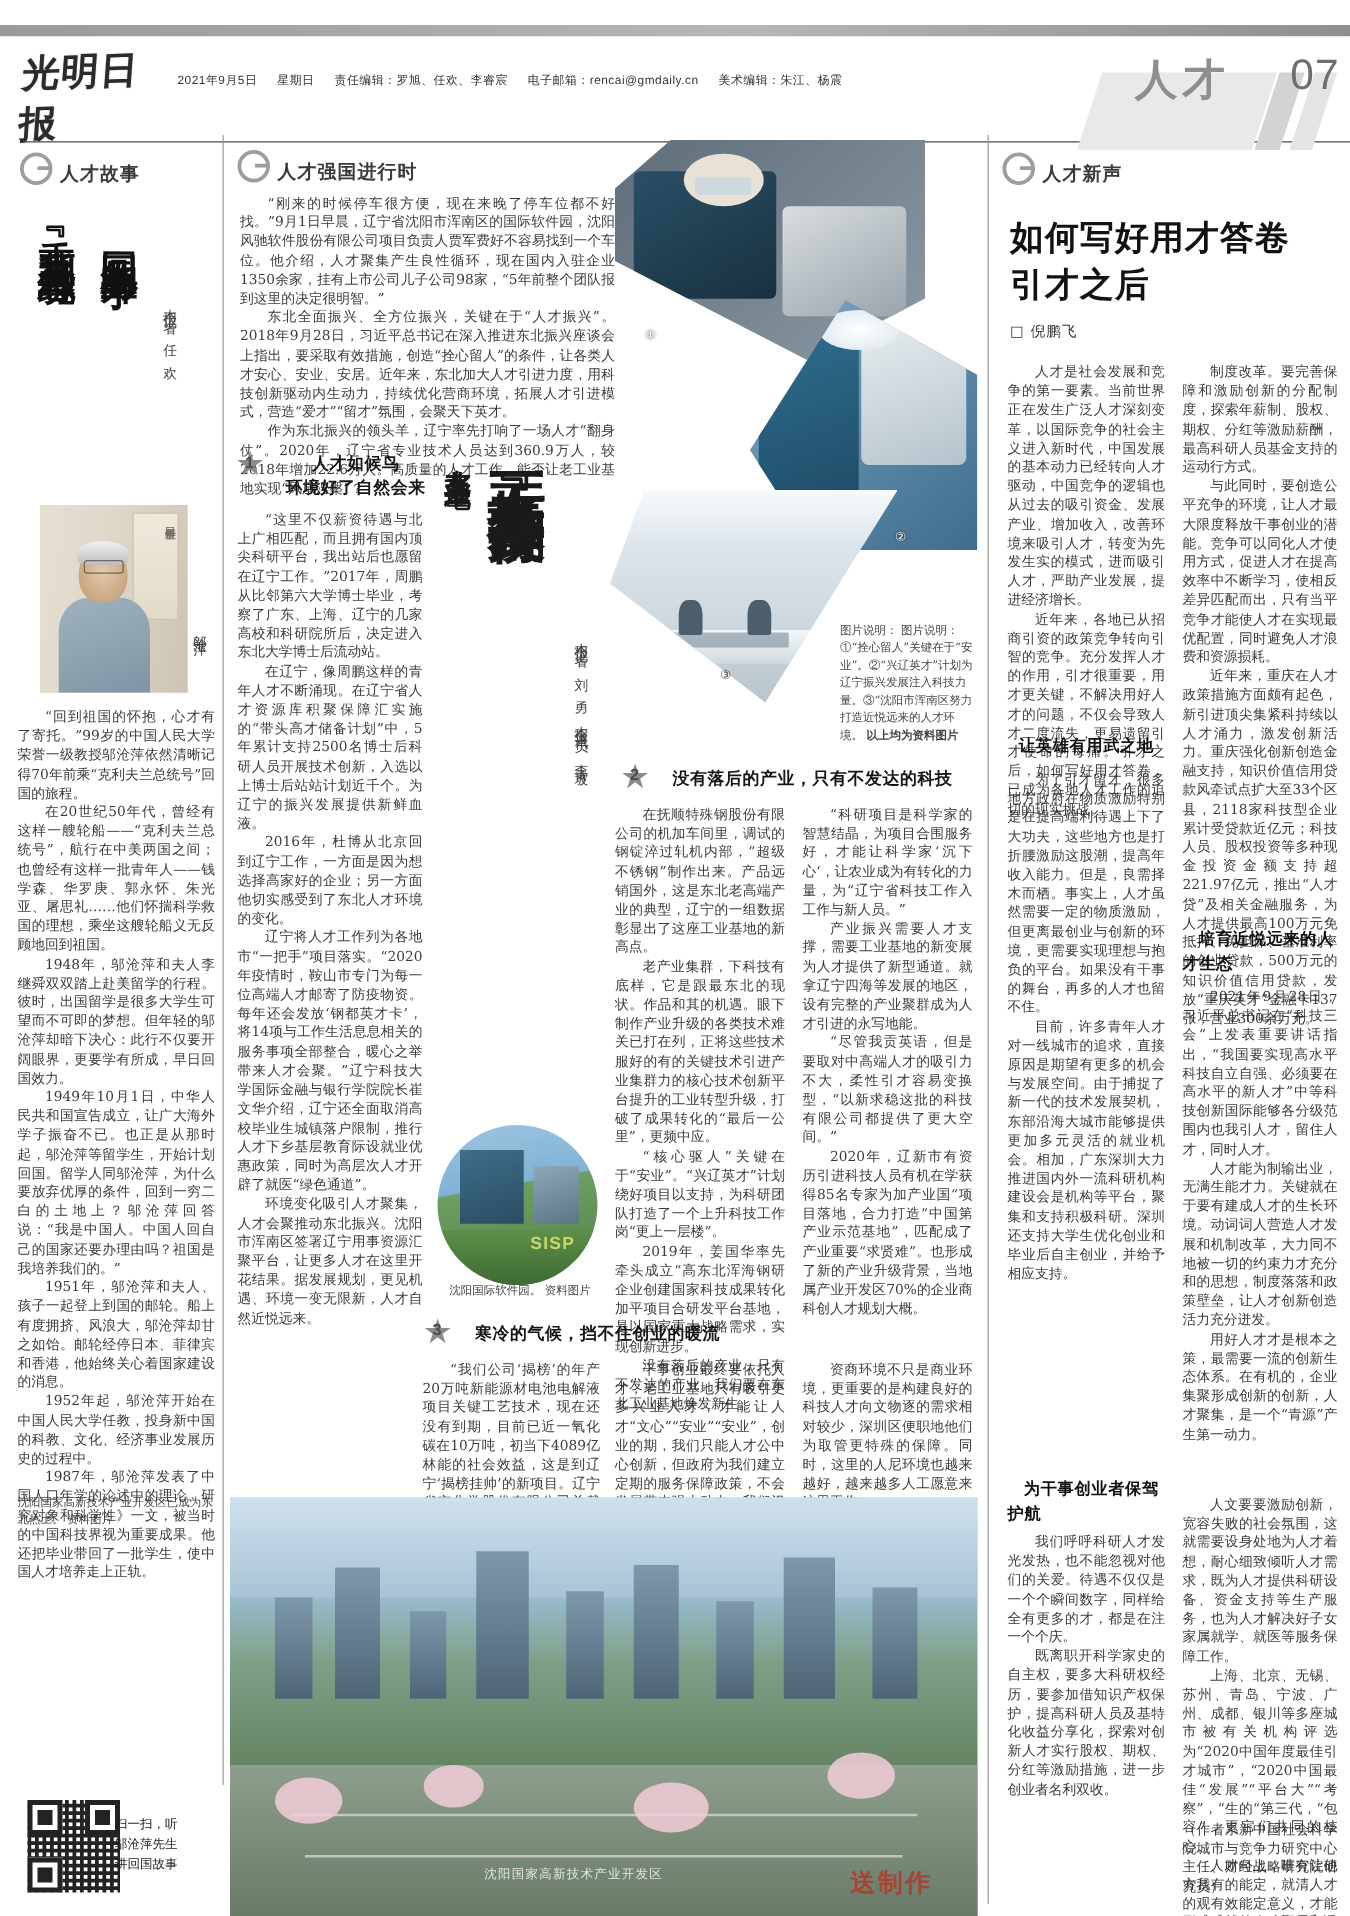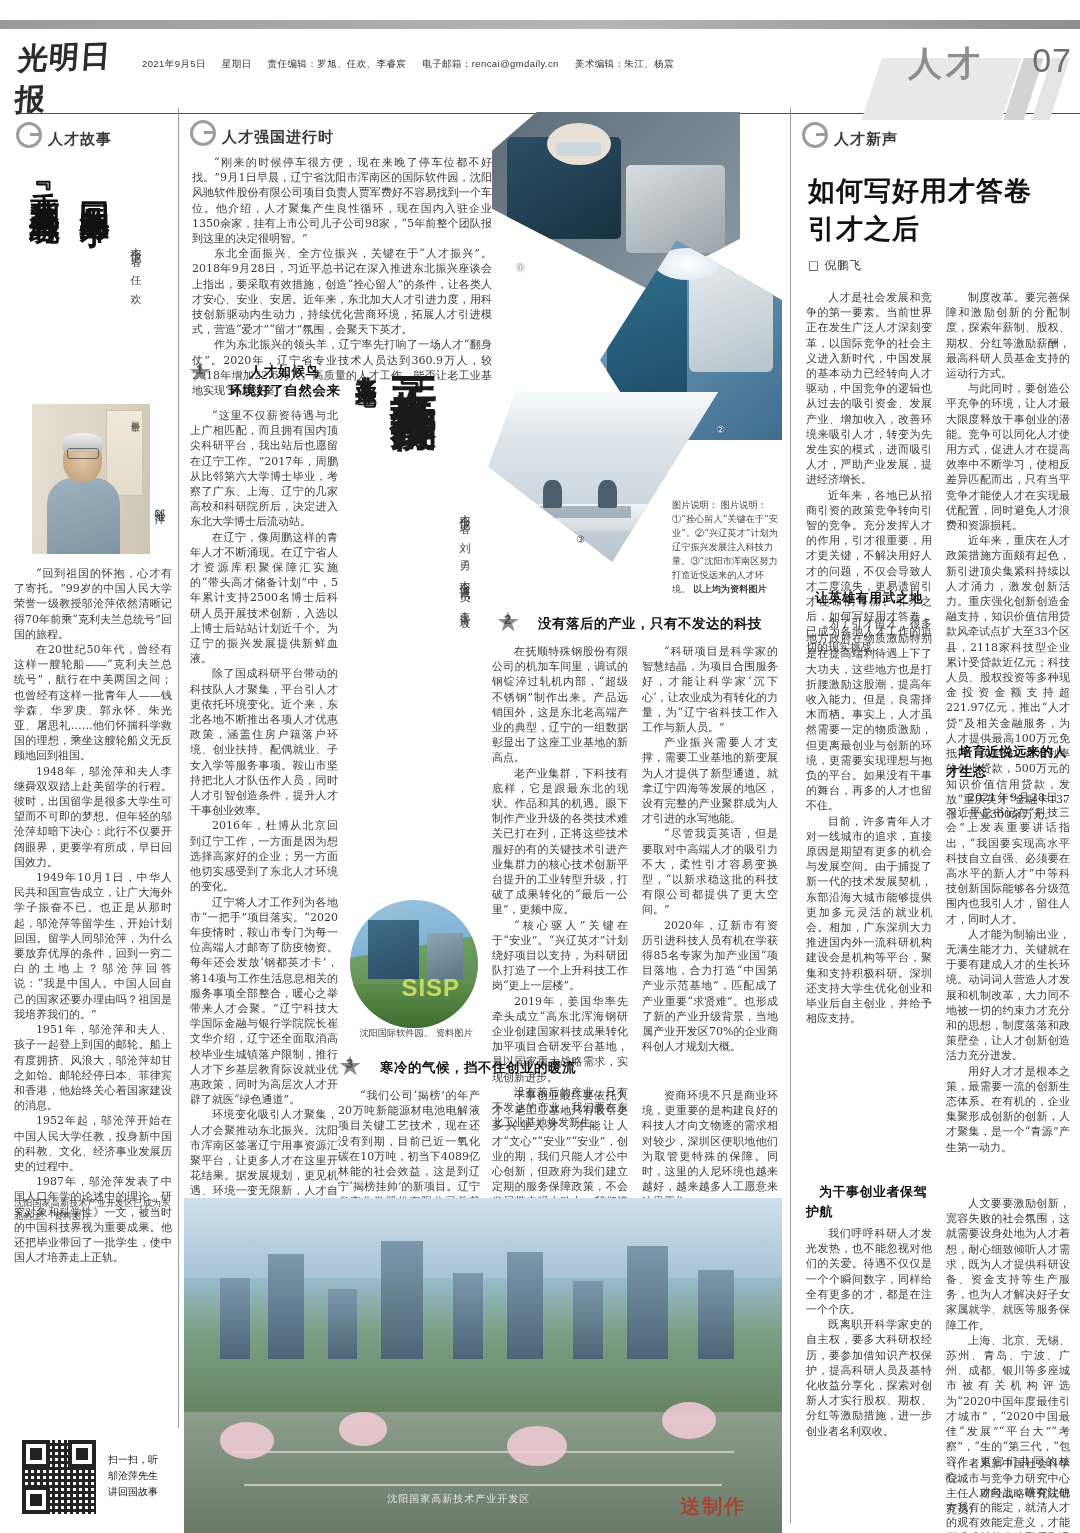--- a/index.html
+++ b/index.html
@@ -109,21 +109,21 @@
       background:#4c5e6b;border-radius:40% 40% 10% 10%;}
   .hallphoto .p1{left:24%;} .hallphoto .p2{left:48%;}
 
   .campus{background:linear-gradient(170deg,#9fc4df 0%,#7fb3d6 38%,#6f9e63 39%,#4e7f46 100%);}
   .campus .bld{position:absolute;left:14%;top:16%;width:40%;height:46%;
       background:linear-gradient(160deg,#3f6d8a,#2a4d63);}
   .campus .bld2{position:absolute;right:12%;top:26%;width:28%;height:36%;
       background:linear-gradient(160deg,#8fa7b5,#5c7585);}
   .campus .grass{position:absolute;left:0;bottom:0;width:100%;height:34%;
       background:linear-gradient(180deg,#5d8f4a,#3e6b32);}
-  .campus .logo2{position:absolute;right:14%;bottom:20%;font-size:24px;font-weight:bold;
+  .campus .logo2{position:absolute;right:14%;bottom:20%;font-size:14px;font-weight:bold;
       color:#d8e06a;font-family:"Liberation Sans",sans-serif;letter-spacing:1px;opacity:.9;}
 
   .cityphoto{background:linear-gradient(180deg,#b9cfe0 0%,#9dbed4 22%,#7d9f86 40%,#5f7e5a 70%,#4d6b4b 100%);}
   .cityphoto .sky{position:absolute;left:0;top:0;width:100%;height:24%;
       background:linear-gradient(180deg,#cfe0ec,#a8c3d6);}
   .cityphoto .towers{position:absolute;left:0;top:8%;width:100%;height:40%;}
   .cityphoto .t{position:absolute;bottom:0;background:linear-gradient(180deg,#7e98ab,#4e6577);}
   .cityphoto .road{position:absolute;left:0;bottom:0;width:100%;height:36%;
       background:linear-gradient(180deg,#8e9e8c,#6a7a68);}
   .cityphoto .lane{position:absolute;background:#d8d8d0;opacity:.75;height:2px;}
@@ -228,21 +228,21 @@
   <div class="fe" style="left:0;top:0;">
       <i></i>
     </div>
   <div class="fe" style="right:0;top:0;">
       <i></i>
     </div>
   <div class="fe" style="left:0;bottom:0;">
       <i></i>
     </div>
 </div>
-<div class="qrtext" style="left:108px;top:1452px;width:70px;white-space:pre-line;">扫一扫，听
+<div class="qrtext" style="left:92px;top:1452px;width:70px;white-space:pre-line;">扫一扫，听
 邬沧萍先生
 讲回国故事</div>
 
 <div class="kicker" style="left:190px;top:120px;">
   <span class="g"></span><span>人才强国进行时</span>
 </div>
 
 <div class="col blur" style="left:192px;top:155px;width:300px;height:175px;">
   <p>“刚来的时候停车很方便，现在来晚了停车位都不好找。”9月1日早晨，辽宁省沈阳市浑南区的国际软件园，沈阳风驰软件股份有限公司项目负责人贾军费好不容易找到一个车位。他介绍，人才聚集产生良性循环，现在国内入驻企业1350余家，挂有上市公司儿子公司98家，“5年前整个团队报到这里的决定很明智。”</p>
   <p>东北全面振兴、全方位振兴，关键在于“人才振兴”。2018年9月28日，习近平总书记在深入推进东北振兴座谈会上指出，要采取有效措施，创造“拴心留人”的条件，让各类人才安心、安业、安居。近年来，东北加大人才引进力度，用科技创新驱动内生动力，持续优化营商环境，拓展人才引进模式，营造“爱才”“留才”氛围，会聚天下英才。</p>
@@ -292,21 +292,20 @@
 <div class="star" style="left:188px;top:358px;">★</div>
 <div class="starnum" style="left:196px;top:362px;">1</div>
 <div class="subhead" style="left:222px;top:362px;width:125px;text-align:center;">
   <div>人才如候鸟</div>
   <div>环境好了自然会来</div>
 </div>
 
 <div class="col blur" style="left:190px;top:408px;width:148px;height:740px;">
   <p>“这里不仅薪资待遇与北上广相匹配，而且拥有国内顶尖科研平台，我出站后也愿留在辽宁工作。”2017年，周鹏从比邻第六大学博士毕业，考察了广东、上海、辽宁的几家高校和科研院所后，决定进入东北大学博士后流动站。</p>
   <p>在辽宁，像周鹏这样的青年人才不断涌现。在辽宁省人才资源库积聚保障汇实施的“带头高才储备计划”中，5年累计支持2500名博士后科研人员开展技术创新，入选以上博士后站站计划近千个。为辽宁的振兴发展提供新鲜血液。</p>
-  <p>除了国成科研平台带动的科技队人才聚集，平台引人才更依托环境变化。近个来，东北各地不断推出各项人才优惠政策，涵盖住房户籍落户环境、创业扶持、配偶就业、子女入学等服务事项。鞍山市坚持把北人才队伍作人员，同时人才引智创造条件，提升人才干事创业效率。</p>
   <p>2016年，杜博从北京回到辽宁工作，一方面是因为想选择高家好的企业；另一方面他切实感受到了东北人才环境的变化。</p>
   <p>辽宁将人才工作列为各地市“一把手”项目落实。“2020年疫情时，鞍山市专门为每一位高端人才邮寄了防疫物资。每年还会发放‘钢都英才卡’，将14项与工作生活息息相关的服务事项全部整合，暖心之举带来人才会聚。”辽宁科技大学国际金融与银行学院院长崔文华介绍，辽宁还全面取消高校毕业生城镇落户限制，推行人才下乡基层教育际设就业优惠政策，同时为高层次人才开辟了就医“绿色通道”。</p>
   <p>环境变化吸引人才聚集，人才会聚推动东北振兴。沈阳市浑南区签署辽宁用事资源汇聚平台，让更多人才在这里开花结果。据发展规划，更见机遇、环境一变无限新，人才自然近悦远来。</p>
 </div>
 
 <div class="photo campus" style="left:350px;top:900px;width:128px;height:128px;border-radius:50%;">
   <div class="bld"></div>
   <div class="bld2"></div>
   <div class="grass"></div>
   <div class="logo2">SISP</div>

